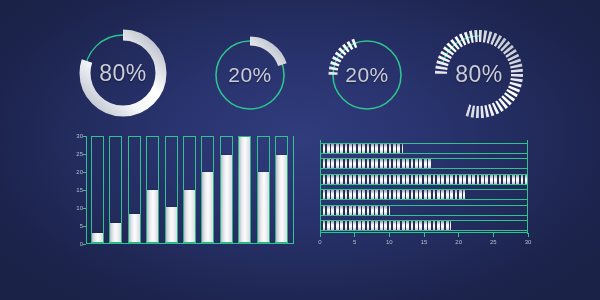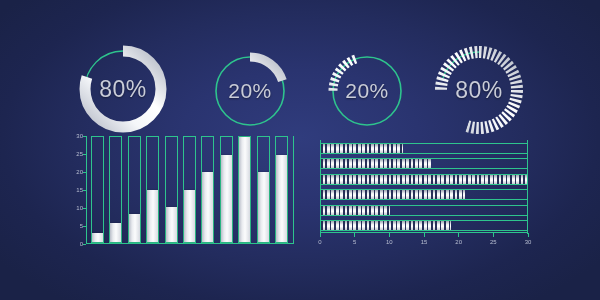--- a/index.html
+++ b/index.html
@@ -8,21 +8,21 @@
     font-family:"Liberation Sans", sans-serif;
     background:#1b2449;
   }
   #stage{
     position:relative;width:600px;height:300px;
     background:
       radial-gradient(ellipse 62% 70% at 50% 46%, #303c7d 0%, #2a3470 32%, #232c5e 60%, #1d2550 80%, #1a2247 100%);
     overflow:hidden;
   }
   
-  .donut-row{position:absolute;left:0;top:30px;width:524px;height:116px;}
+  .donut-row{position:absolute;left:0;top:14px;width:524px;height:116px;}
   .donut{position:absolute;}
   .donut svg{display:block;overflow:visible;}
   .donut .cap{
     position:absolute;left:0;top:0;width:100%;height:100%;
     display:flex;align-items:center;justify-content:center;
     color:#c9ccd8;letter-spacing:.5px;
     text-shadow:0 1px 2px rgba(0,0,0,.45);
   }
   #donut1{left:70px;top:6px;}
   #donut2{left:203px;top:14px;}

